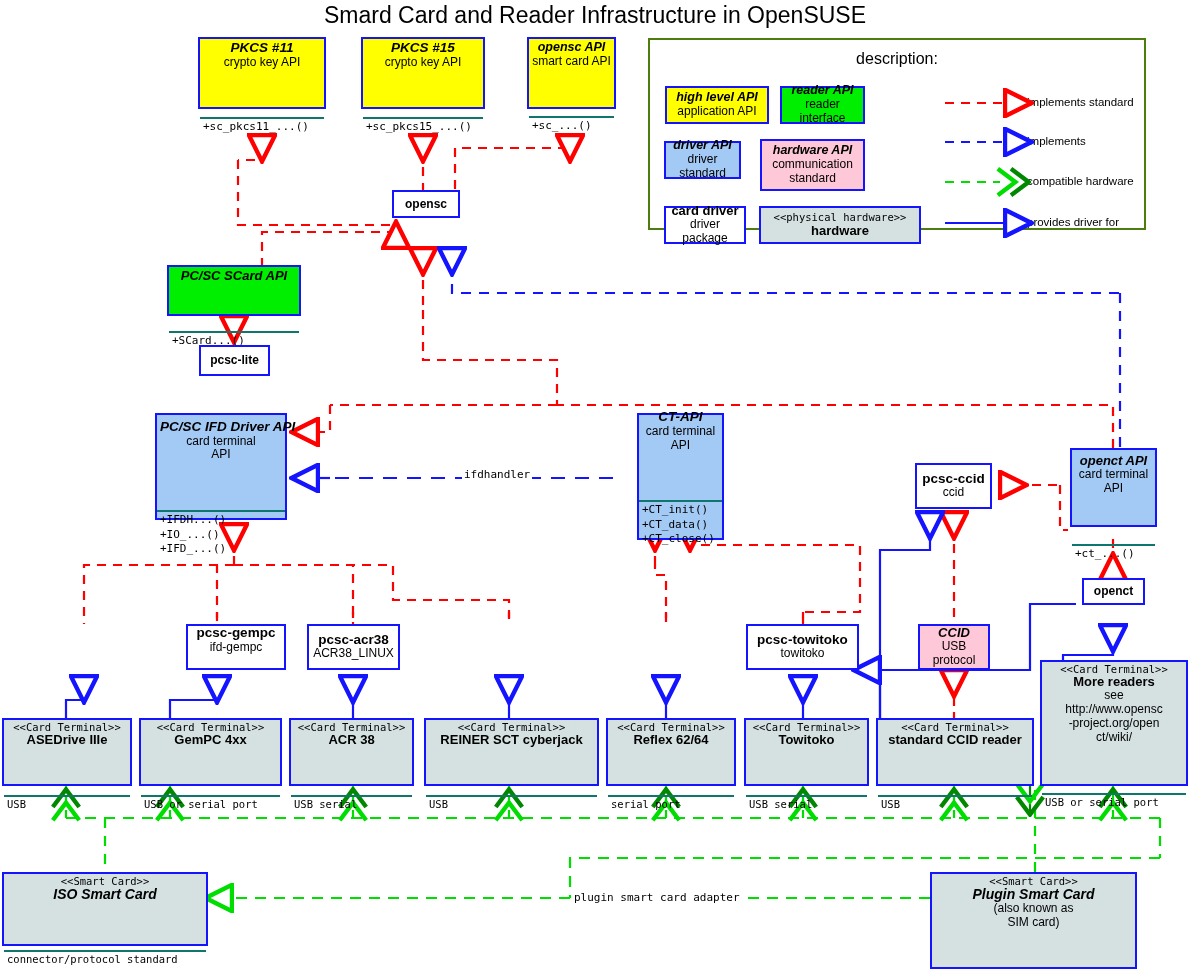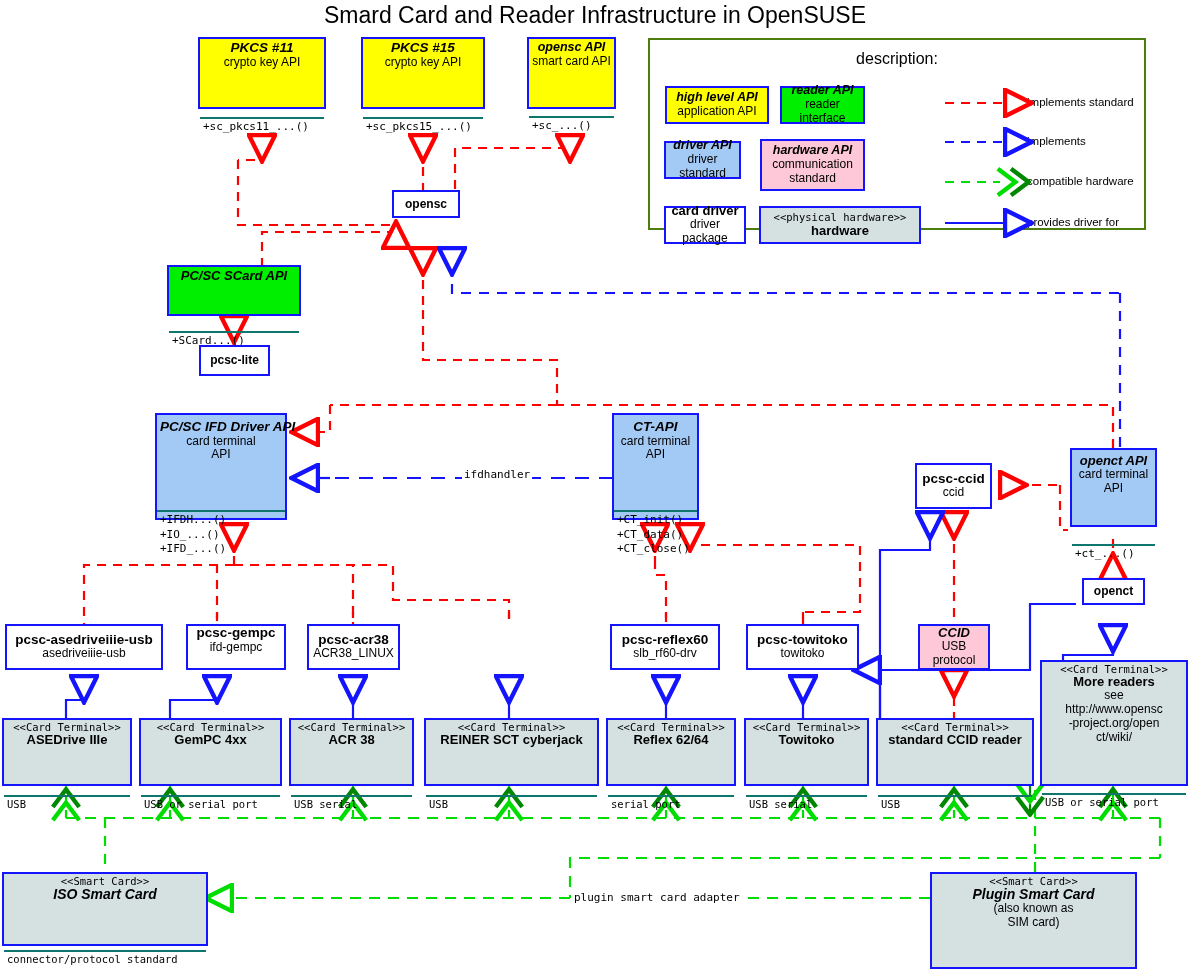--- a/index.html
+++ b/index.html
@@ -210,21 +210,21 @@
       <div class="t-sub" style="white-space:pre-line;">card terminal
 API</div>
     </div>
     <div class="ops" style="margin-top:auto;">
       <div class="t-op">+IFDH...()</div>
       <div class="t-op">+IO_...()</div>
       <div class="t-op">+IFD_...()</div>
     </div>
   </div>
 
-  <div class="box c-blue" style="left:612px;top:413px;width:87px;height:107px;">
+  <div class="box c-blue" style="left:637px;top:413px;width:87px;height:127px;justify-content:center;">
     <div class="hd" style="padding-top:5px;">
       <div class="t-name" style="font-size:13.5px;">CT-API</div>
       <div class="t-sub" style="white-space:pre-line;">card terminal
 API</div>
     </div>
     <div class="ops" style="margin-top:auto;">
       <div class="t-op">+CT_init()</div>
       <div class="t-op">+CT_data()</div>
       <div class="t-op">+CT_close()</div>
     </div>
@@ -247,42 +247,30 @@
       <div class="t-sub">ccid</div>
     </div>
   </div>
 
   <div class="box c-white" style="left:1082px;top:578px;width:63px;height:27px;justify-content:center;">
     <div class="hd" style="padding:0;">
       <div class="t-pkg">openct</div>
     </div>
   </div>
 
-  <div class="box c-white" style="left:5px;top:624px;width:158px;height:46px;justify-content:center;">
-    <div class="hd" style="padding:0;">
-      <div class="t-pkg" style="font-size:13.5px;">pcsc-asedriveiiie-usb</div>
-      <div class="t-sub">asedriveiiie-usb</div>
-    </div>
-  </div>
   <div class="box c-white" style="left:186px;top:624px;width:100px;height:46px;justify-content:flex-start;">
     <div class="hd" style="padding:0;">
       <div class="t-pkg" style="font-size:13.5px;">pcsc-gempc</div>
       <div class="t-sub">ifd-gempc</div>
     </div>
   </div>
   <div class="box c-white" style="left:307px;top:624px;width:93px;height:46px;justify-content:center;">
     <div class="hd" style="padding:0;">
       <div class="t-pkg" style="font-size:13.5px;">pcsc-acr38</div>
       <div class="t-sub">ACR38_LINUX</div>
-    </div>
-  </div>
-  <div class="box c-white" style="left:610px;top:624px;width:110px;height:46px;justify-content:center;">
-    <div class="hd" style="padding:0;">
-      <div class="t-pkg" style="font-size:13.5px;">pcsc-reflex60</div>
-      <div class="t-sub">slb_rf60-drv</div>
     </div>
   </div>
   <div class="box c-white" style="left:746px;top:624px;width:113px;height:46px;justify-content:center;">
     <div class="hd" style="padding:0;">
       <div class="t-pkg" style="font-size:13.5px;">pcsc-towitoko</div>
       <div class="t-sub">towitoko</div>
     </div>
   </div>
 
   <div class="box c-pink" style="left:918px;top:624px;width:72px;height:46px;justify-content:center;">

